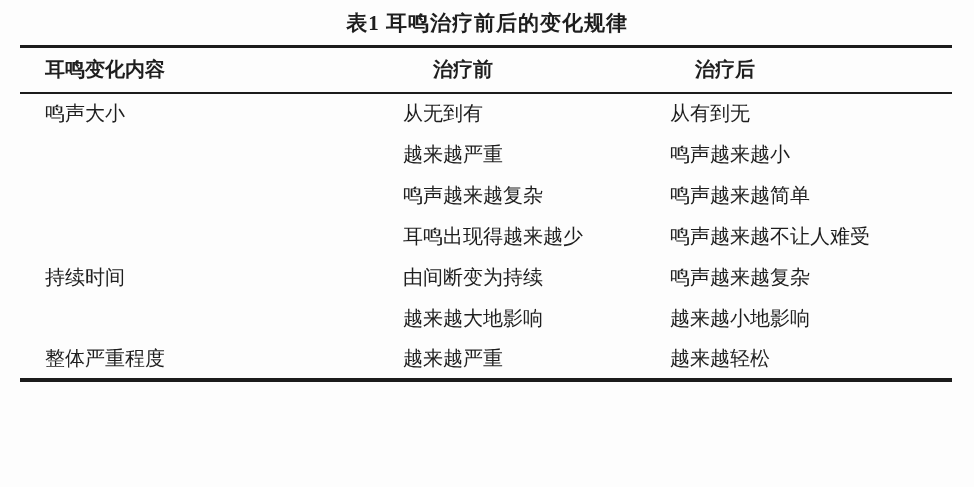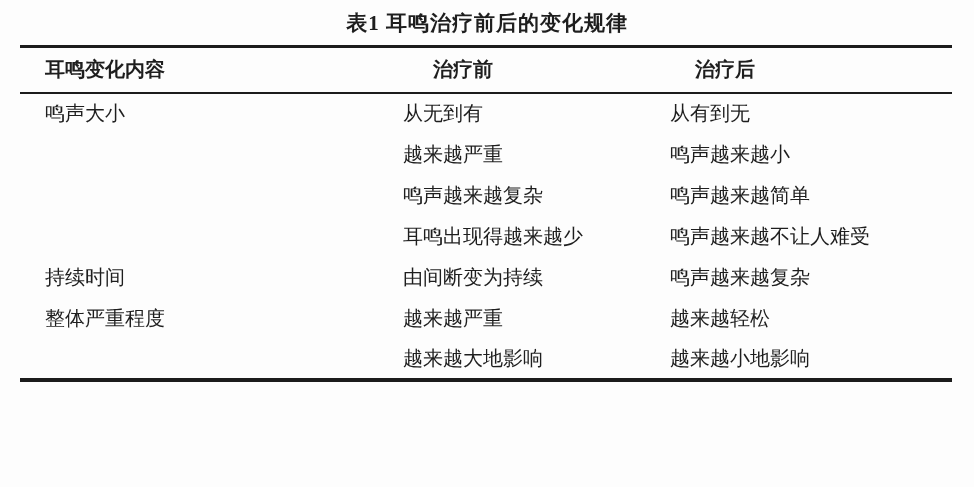--- a/index.html
+++ b/index.html
@@ -105,25 +105,25 @@
         <td class="col1"></td>
         <td>耳鸣出现得越来越少</td>
         <td>鸣声越来越不让人难受</td>
       </tr>
       <tr>
         <td class="col1">持续时间</td>
         <td>由间断变为持续</td>
         <td>鸣声越来越复杂</td>
       </tr>
       <tr>
+        <td class="col1"></td>
+        <td>越来越大地影响</td>
+        <td>越来越小地影响</td>
+      </tr>
+      <tr>
         <td class="col1">整体严重程度</td>
         <td>越来越严重</td>
         <td>越来越轻松</td>
-      </tr>
-      <tr>
-        <td class="col1"></td>
-        <td>越来越大地影响</td>
-        <td>越来越小地影响</td>
       </tr>
     </tbody>
   </table>
 
 </div>
 
 </body></html>

